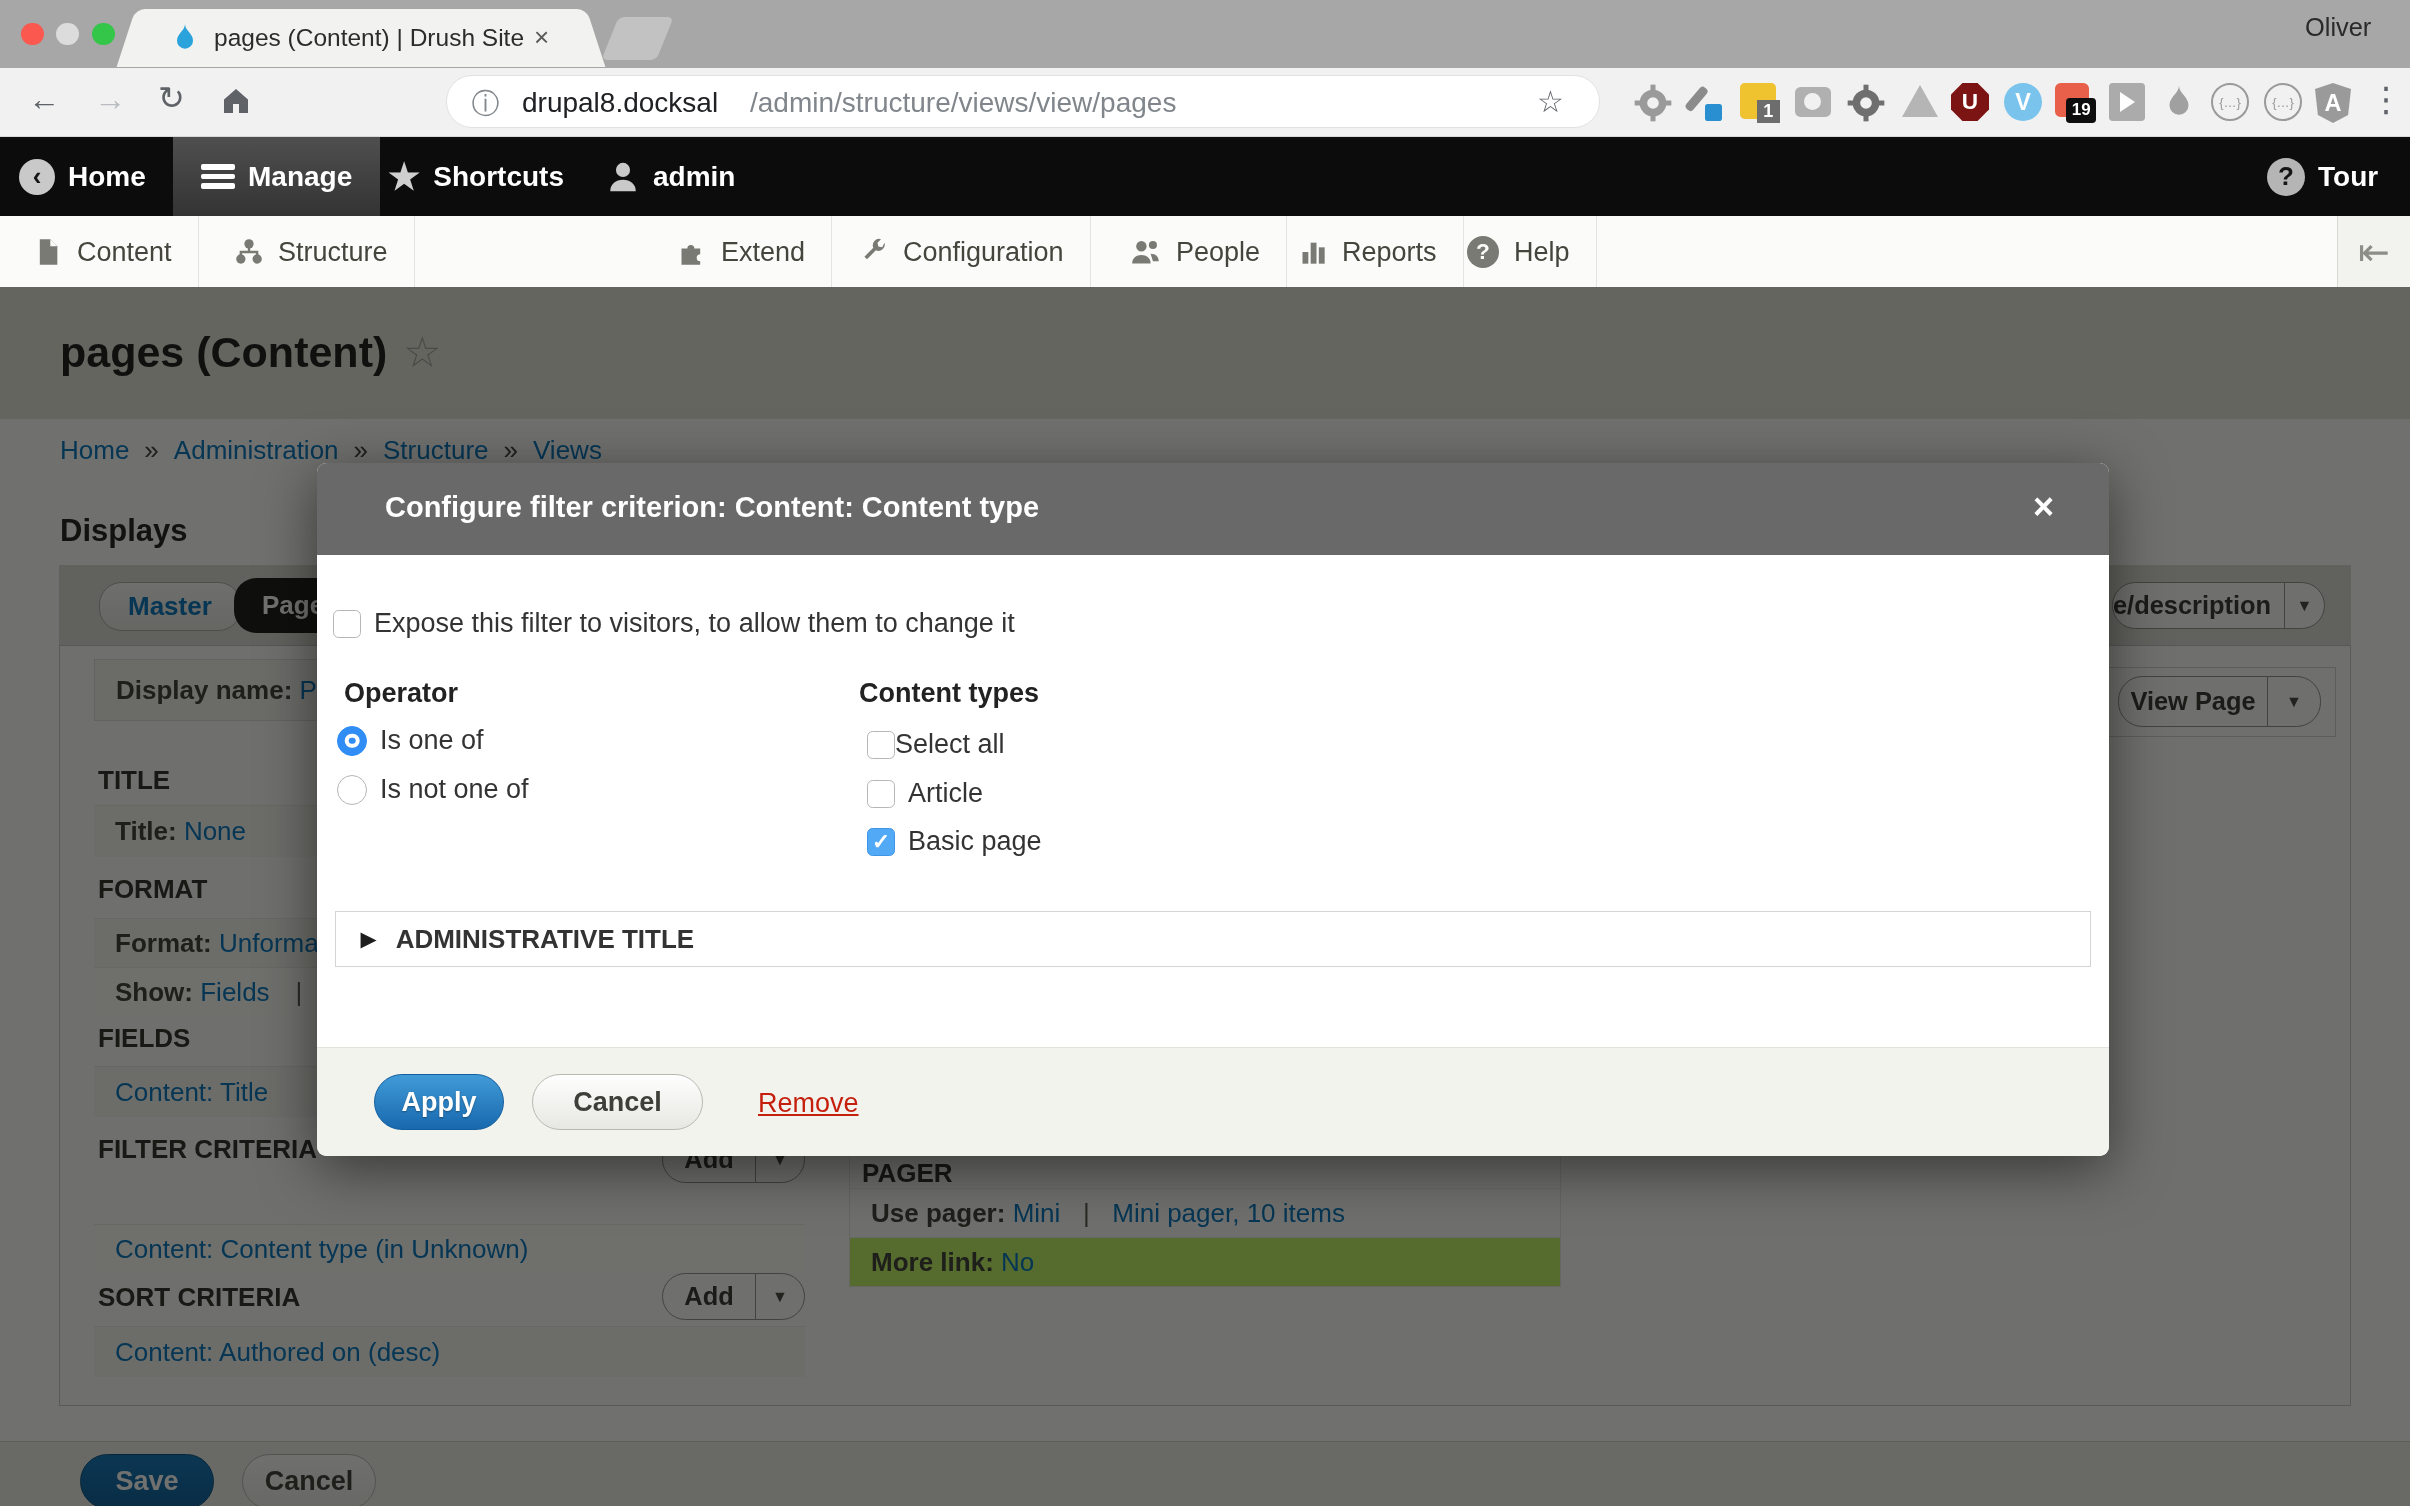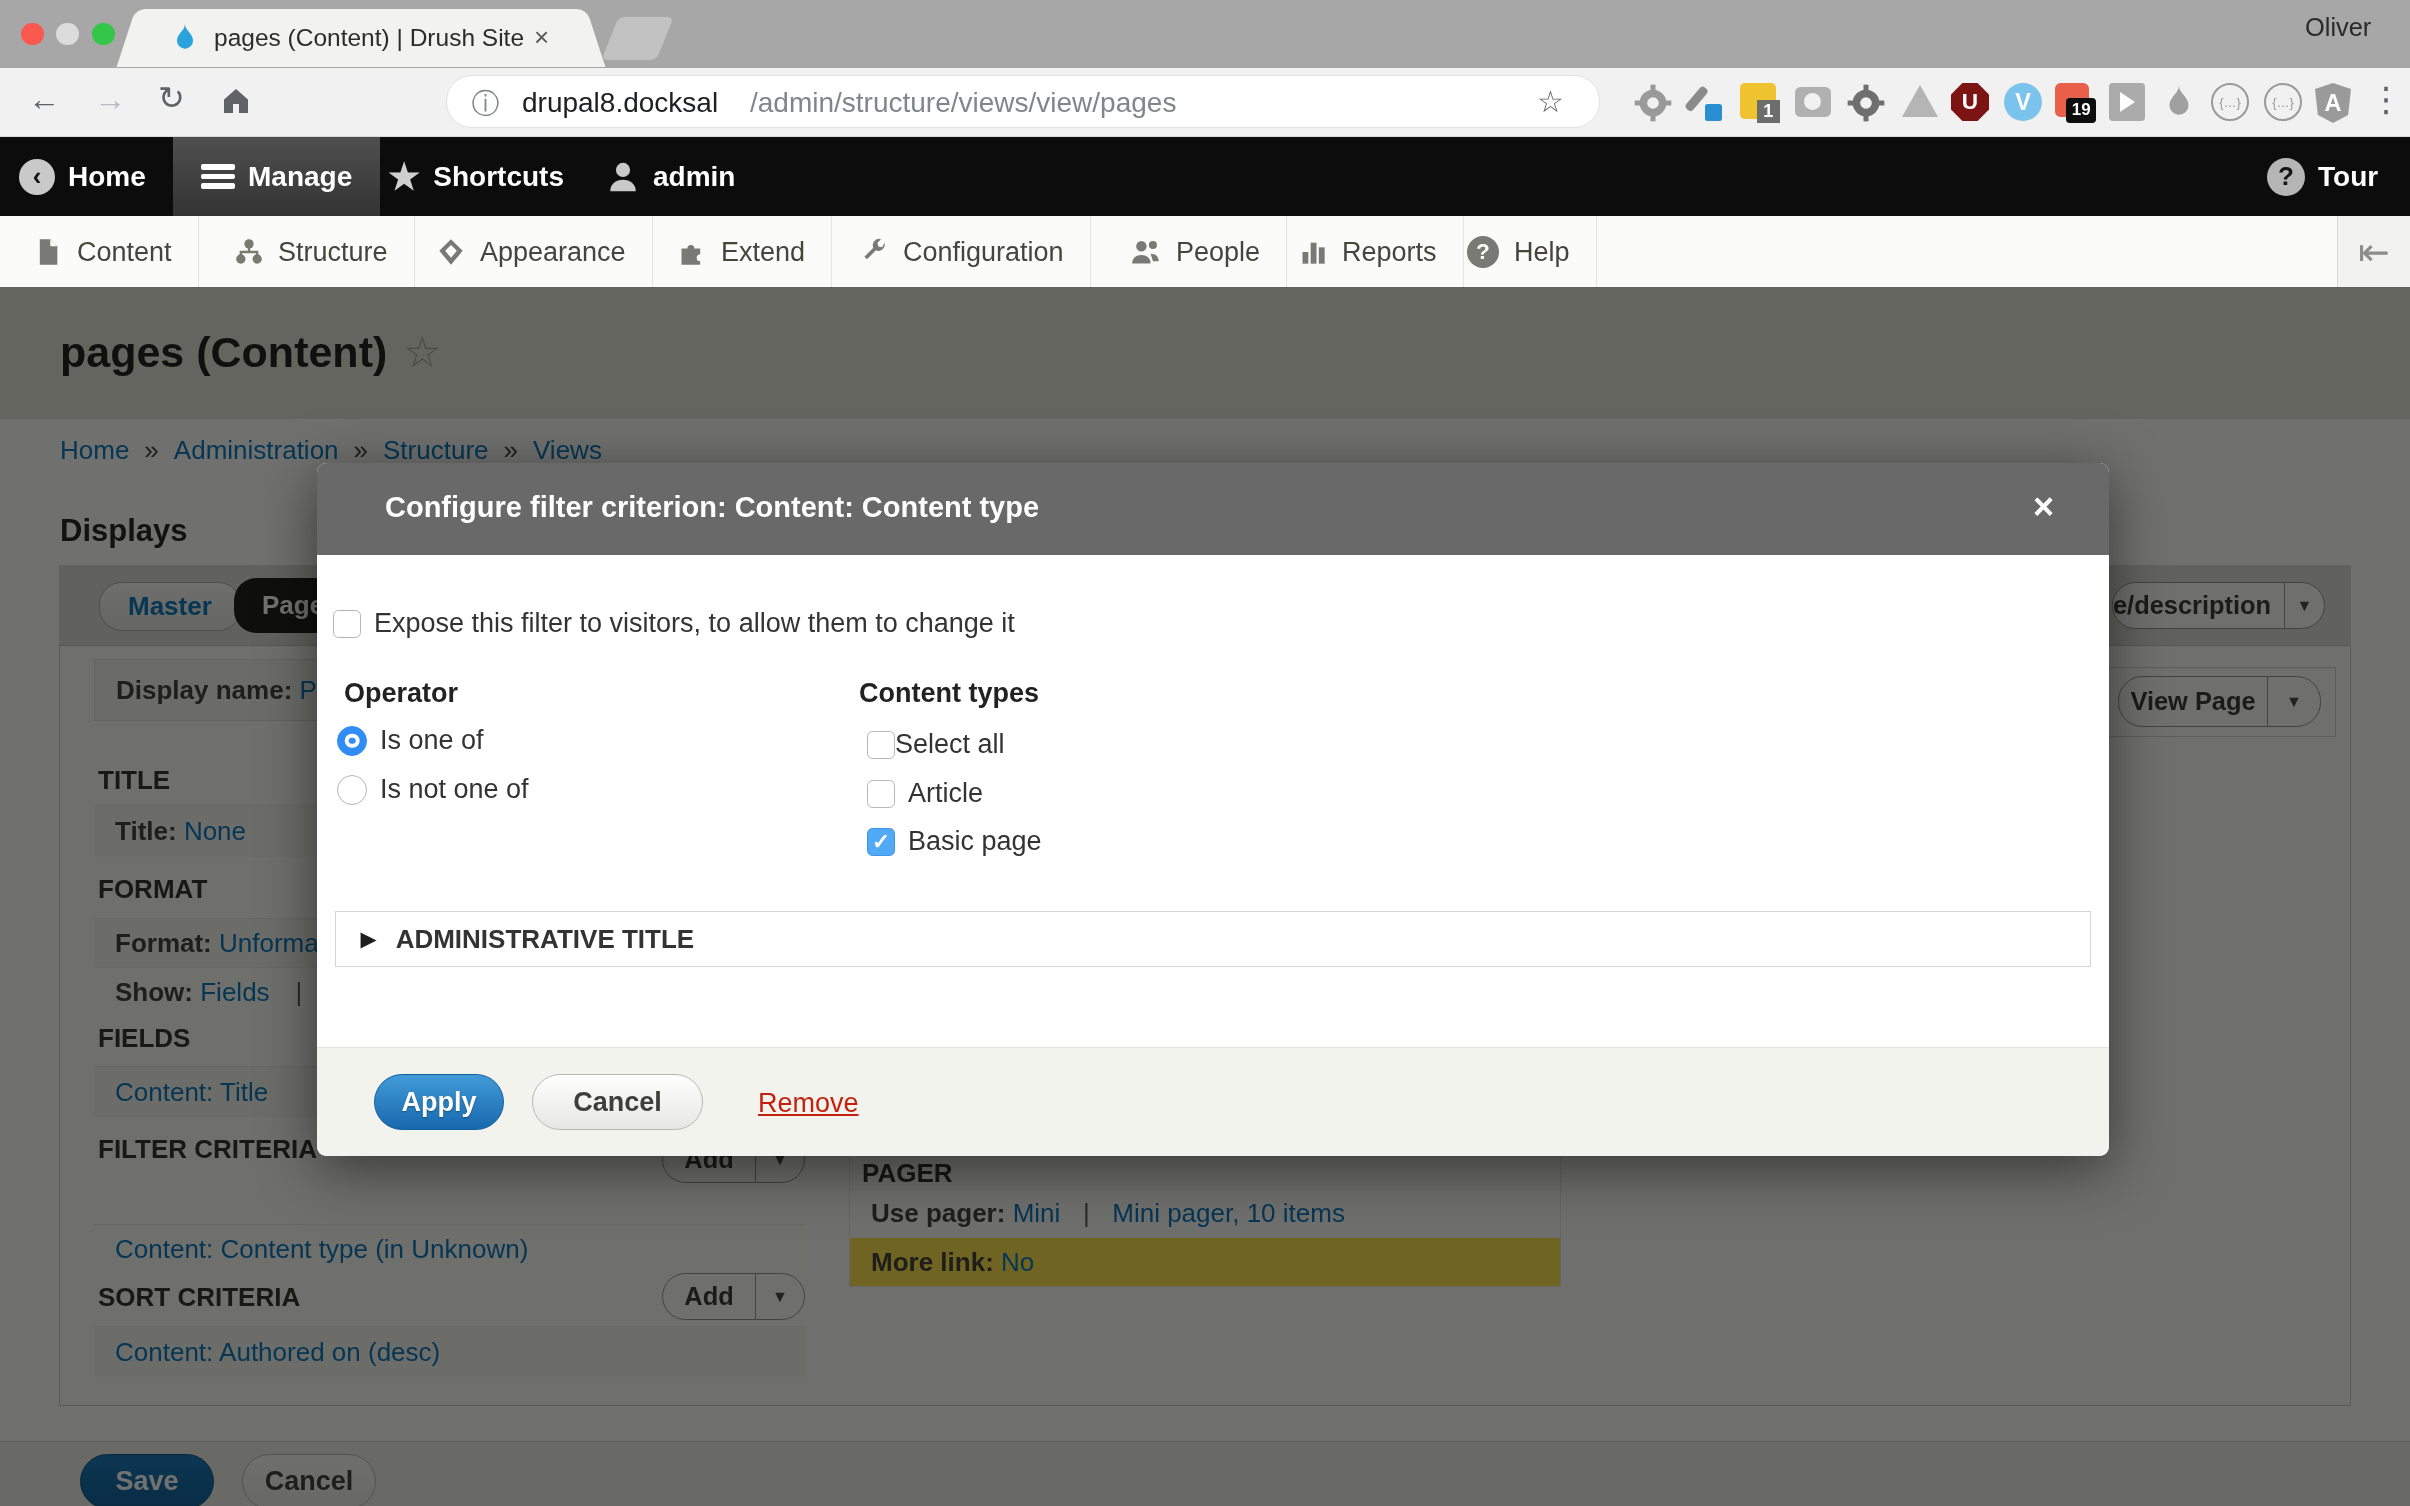--- a/index.html
+++ b/index.html
@@ -213,27 +213,20 @@
     </div>
     <div class="abs menuitem" style="left:209px;">
       <svg width="28" height="28" viewBox="0 0 24 24">
           <circle cx="12" cy="5" r="4" fill="#7a7a74"></circle>
           <circle cx="5" cy="18" r="4" fill="#7a7a74"></circle>
           <circle cx="19" cy="18" r="4" fill="#7a7a74"></circle>
           <path d="M12 5v7M5 18v-6h14v6" stroke="#7a7a74" stroke-width="2" fill="none"></path>
         </svg>
       <span>Structure</span>
     </div>
-    <div class="abs menuitem" style="left:411px;">
-      <svg width="28" height="28" viewBox="0 0 24 24">
-          <path d="M12 1 22 11 12 23 2 11Z" fill="#7a7a74"></path>
-          <path d="M12 6 17 11 12 17 7 11Z" fill="#fbfbf9"></path>
-        </svg>
-      <span>Appearance</span>
-    </div>
     <div class="abs menuitem" style="left:652px;">
       <svg width="28" height="28" viewBox="0 0 24 24">
           <path d="M3 9h5a3 3 0 1 1 6 0h5v5a3 3 0 1 0 0 6v3H3z" fill="#7a7a74"></path>
         </svg>
       <span>Extend</span>
     </div>
     <div class="abs menuitem" style="left:834px;">
       <svg width="28" height="28" viewBox="0 0 24 24">
           <path d="M21 4a5.5 5.5 0 0 1-7.4 6.6L6 18.2 3.8 16l7.6-7.6A5.5 5.5 0 0 1 18 1l-3 3 .7 3.3L19 8z" fill="#7a7a74"></path>
         </svg>
@@ -349,21 +342,21 @@
   </div>
 
   <div class="abs" style="left:849px;top:650px;width:712px;height:637px;background:#fbfbf8;border:0.9px solid #e2e2dc;"></div>
   <span class="abs secthead" style="left:862px;top:1158px;">PAGER</span>
   <div class="vrow" style="left:850px;top:1188px;width:710px;height:49px;background:#fbfbf8;">
     <span class="b" style="color:#3a3a34;">Use pager:</span>&nbsp;
     <span class="link">Mini</span>
     <span style="margin:0 22.6px;color:#55554f;">|</span>
     <span class="link">Mini pager, 10 items</span>
   </div>
-  <div class="vrow" style="left:850px;top:1237px;width:710px;height:49px;background:#fde047;">
+  <div class="vrow" style="left:850px;top:1237px;width:710px;height:49px;background:#bef264;">
     <span class="b" style="color:#3a3a34;">More link:</span>&nbsp;
     <span class="link">No</span>
   </div>
 
   <div class="abs" style="left:2105px;top:667px;width:231px;height:70px;border:0.9px solid #d0d0ca;background:#fbfbf8;"></div>
   <div class="abs splitbtn" style="left:2118px;top:676px;height:51px;width:203px;">
     <span style="flex:1;text-align:center;">View Page</span>
     <span class="caret" style="width:53px;">
         <span>▼</span>
       </span>

